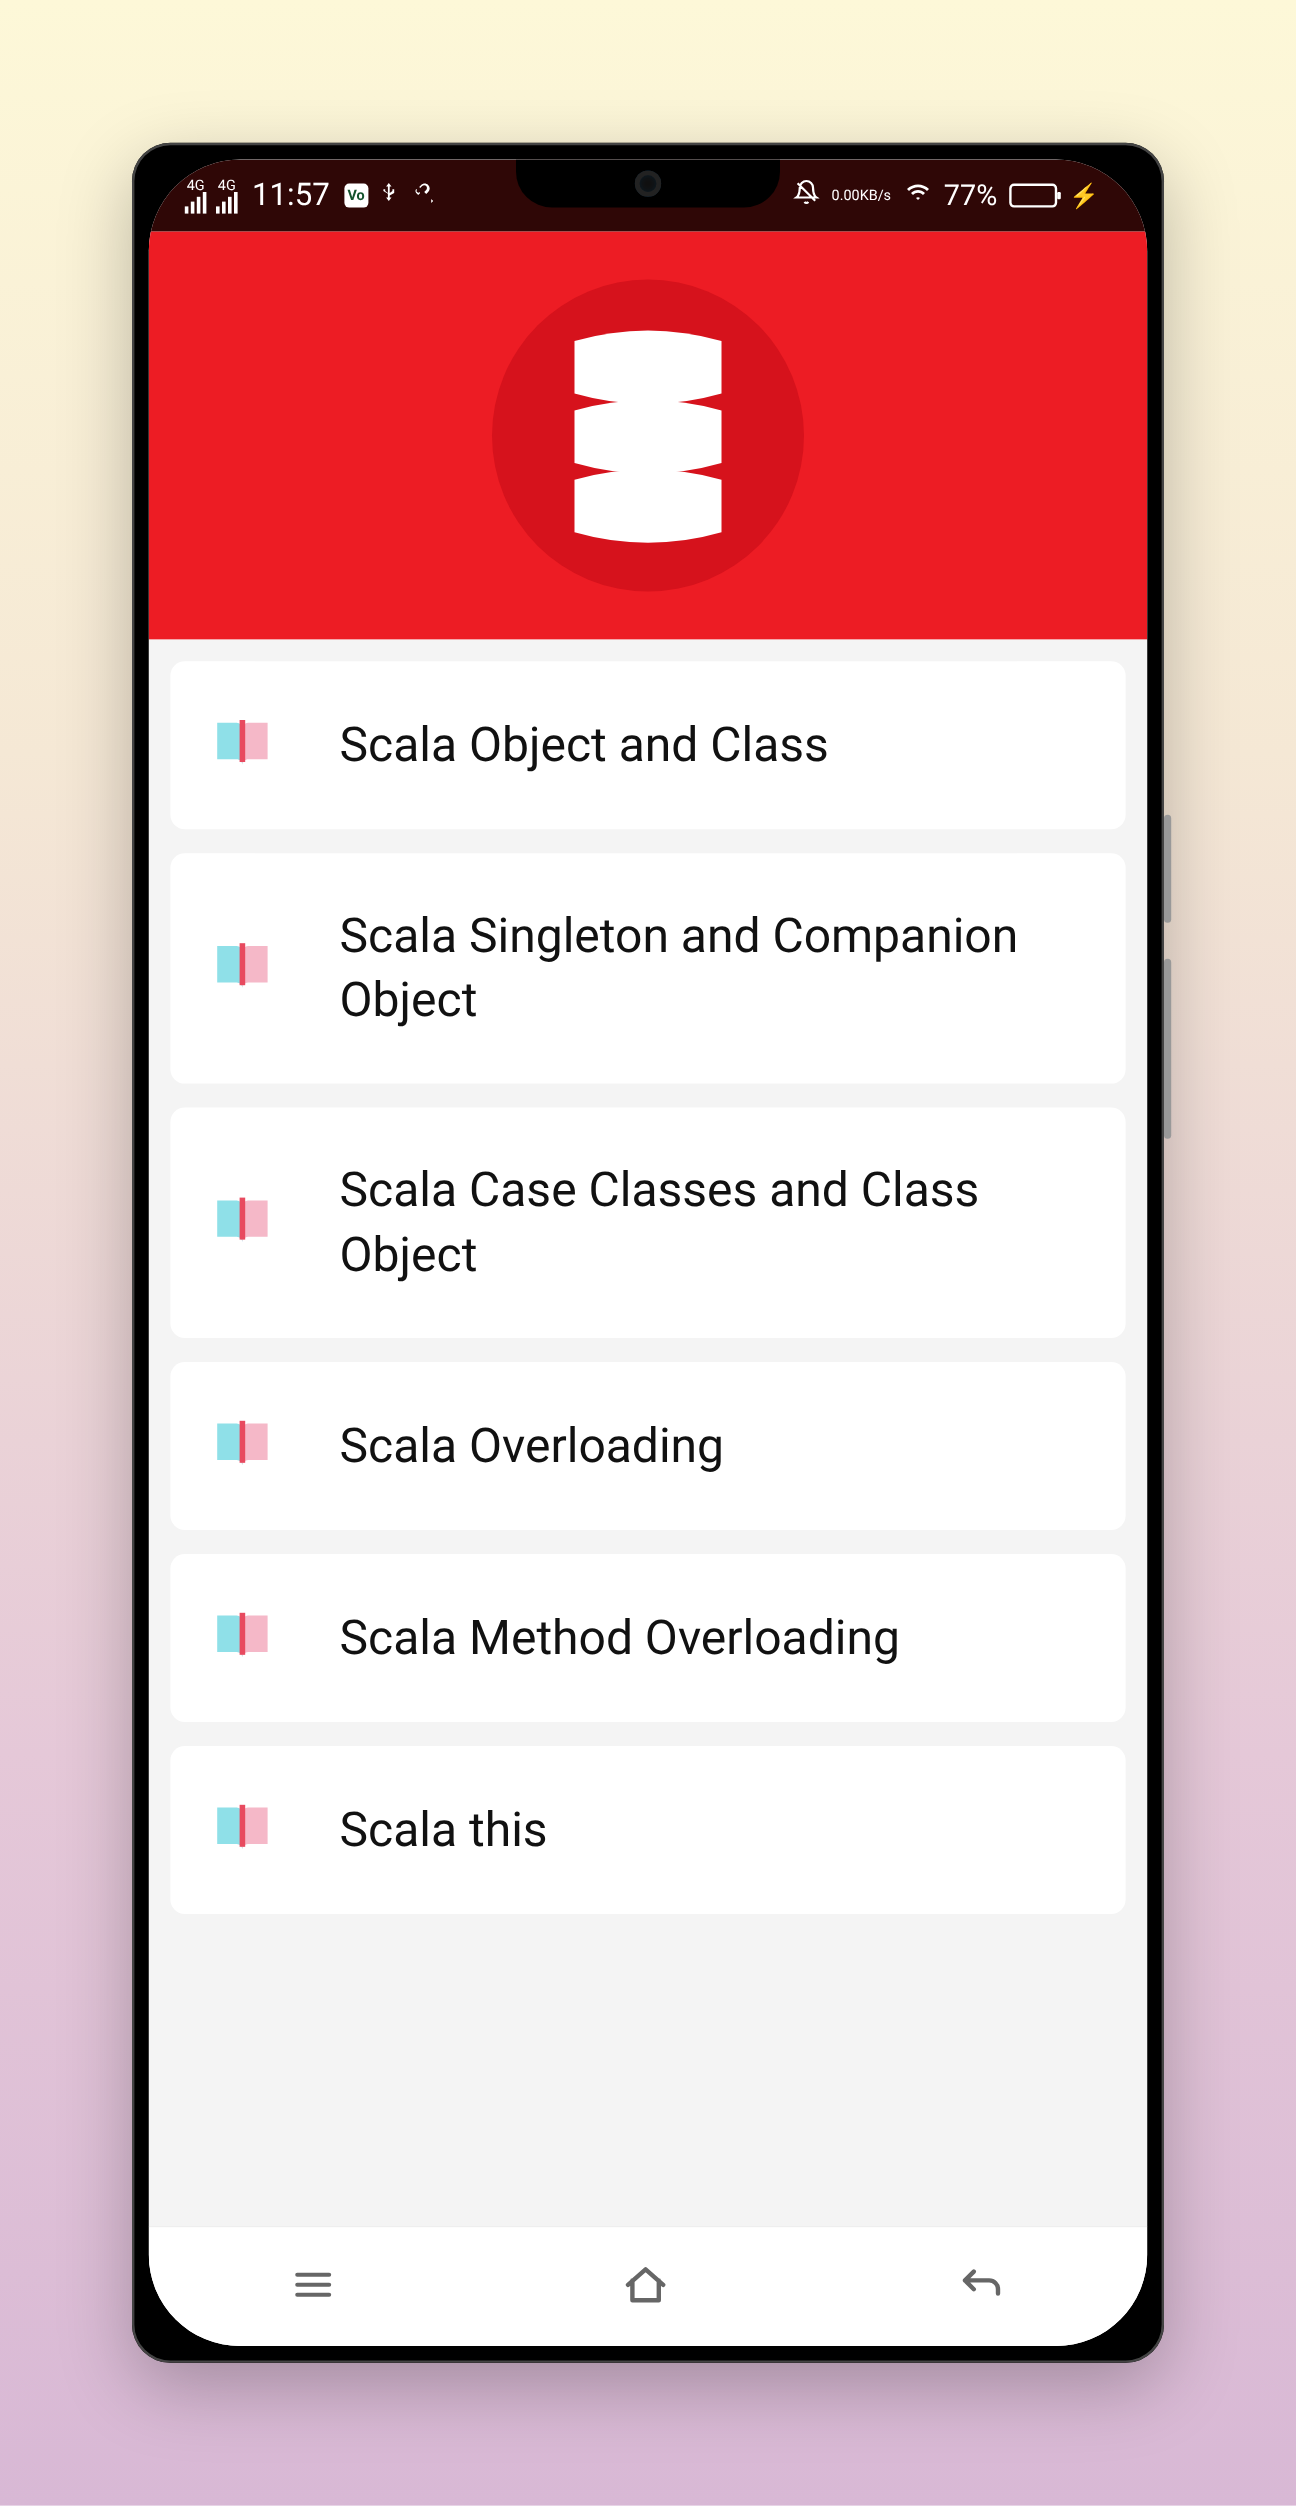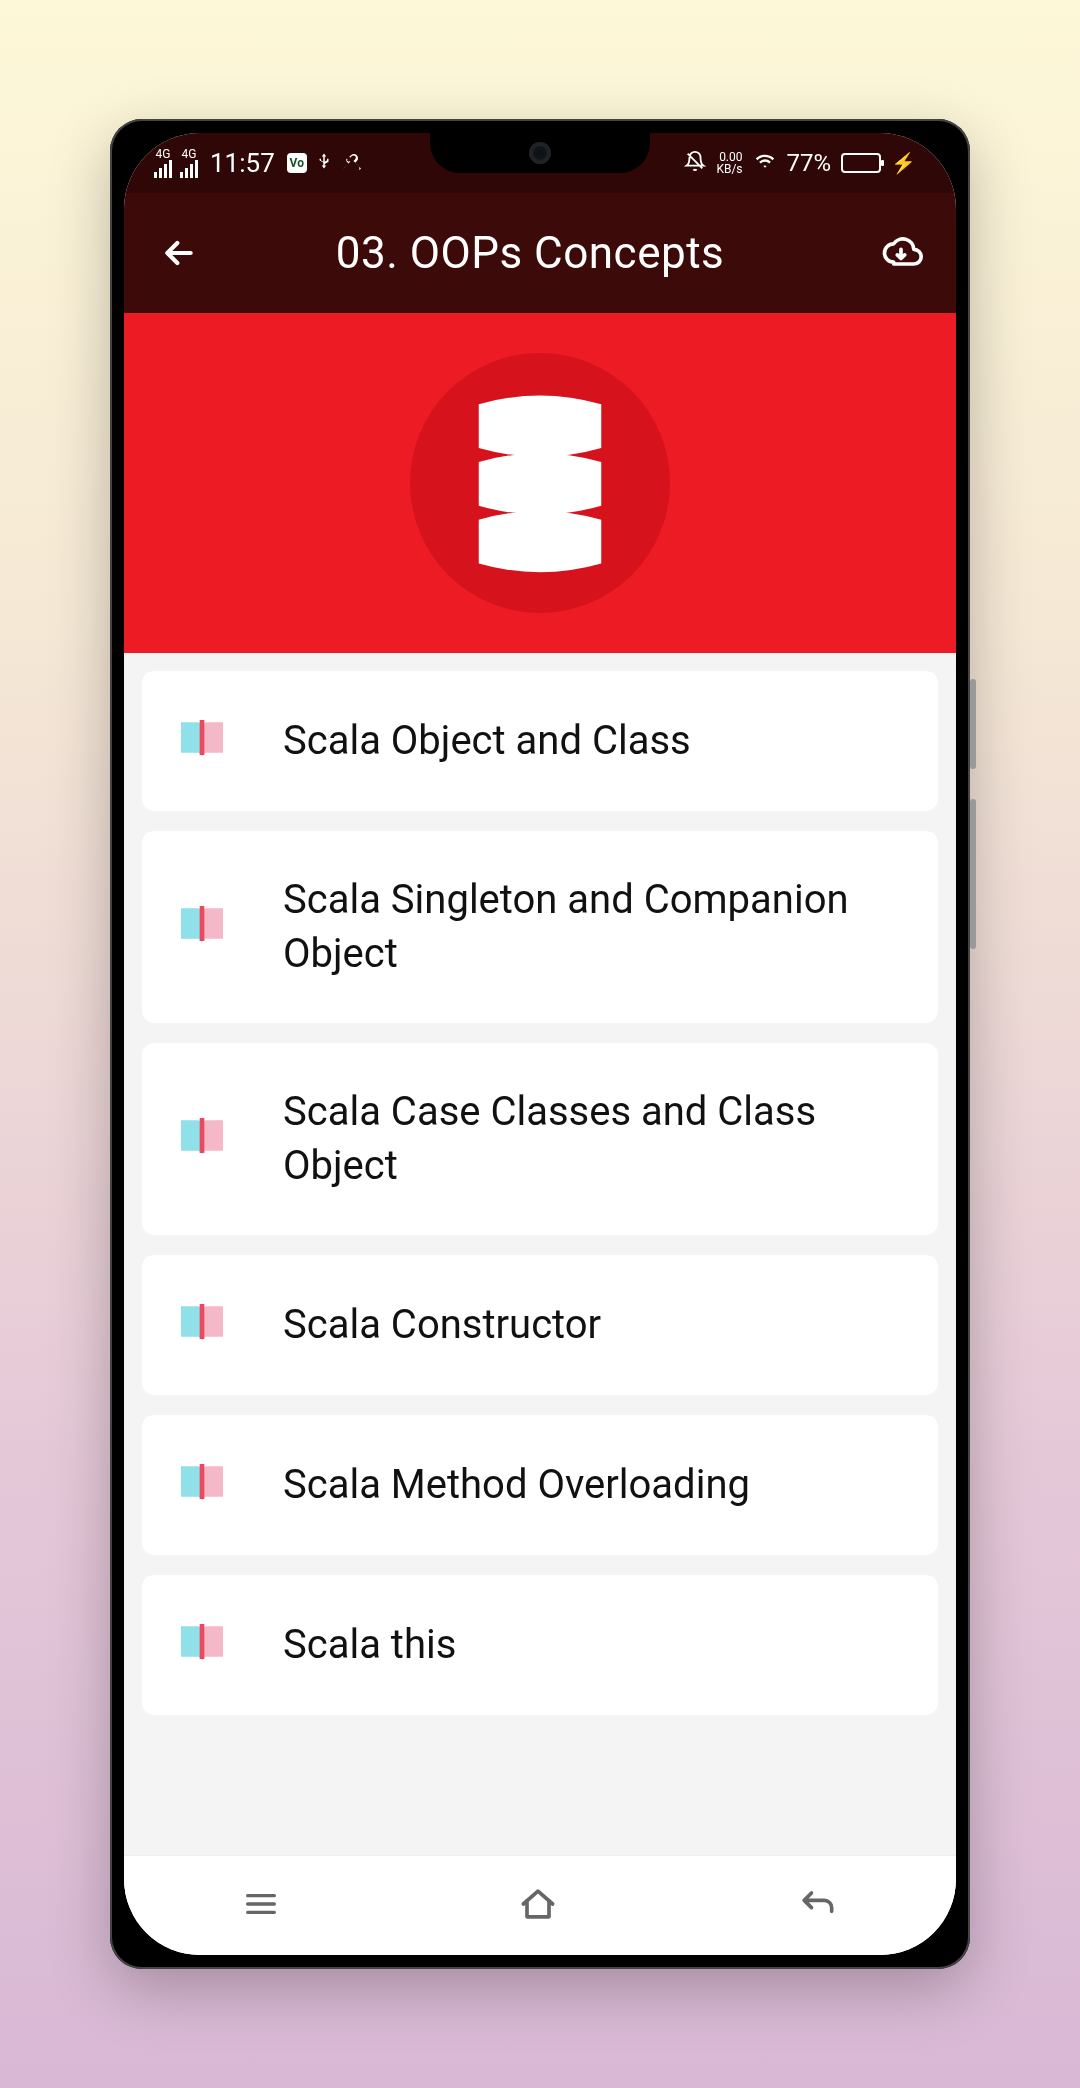--- a/index.html
+++ b/index.html
@@ -68,21 +68,21 @@
     font-size: 22px;
     justify-content: space-between;
   }
   .status-left { display: flex; align-items: center; gap: 8px; }
   .status-right { display: flex; align-items: center; gap: 10px; }
   .sig-col { display:inline-flex; flex-direction:column; align-items:center; font-size:12px; line-height:1; }
   .bars { display:inline-flex; align-items:flex-end; gap:2px; }
   .bars span { width:3px; background:#fff; display:inline-block; }
   .bars span:nth-child(1){height:6px}.bars span:nth-child(2){height:10px}.bars span:nth-child(3){height:14px}.bars span:nth-child(4){height:18px}
   .tiny-box { display:inline-block; width:20px; height:20px; background:#fff; color:#14532d; font-size:12px; font-weight:bold; border-radius:4px; text-align:center; line-height:20px; }
-  .kbs { display:inline-flex; flex-direction:column; font-size:12px; line-height:1; align-items:flex-end; }
+  .kbs { display:inline-flex; flex-direction:row; font-size:12px; line-height:1; align-items:flex-end; }
   .batt { display:inline-flex; align-items:center; }
   .batt-body { width:40px; height:20px; border:2px solid #fff; border-radius:4px; position:relative; }
   .batt-body::after { content:""; position:absolute; right:-5px; top:5px; width:3px; height:6px; background:#fff; border-radius:1px; }
   .batt-fill { width:75%; height:100%; background:#fff; border-radius:2px; }
   .app-bar {
     height: 120px;
     background: #3c0a08;
     color: #fff;
     display: flex;
     align-items: center;
@@ -190,34 +190,20 @@
             </svg>
         </span>
         <span style="font-size:24px;">77%</span>
         <span class="batt">
             <span class="batt-body"><span class="batt-fill"></span></span>
           </span>
         <span style="font-size:20px;">⚡</span>
       </div>
     </div>
 
-    <div class="app-bar">
-      <div class="back-btn">
-        <svg width="40" height="40" viewBox="0 0 24 24" fill="none" stroke="#fff" stroke-width="2.5" stroke-linecap="round" stroke-linejoin="round">
-            <path d="M19 12H5M11 18l-6-6 6-6"></path>
-          </svg>
-      </div>
-      <div class="app-title">03. OOPs Concepts</div>
-      <div class="dl-btn">
-        <svg width="44" height="44" viewBox="0 0 24 24" fill="none" stroke="#fff" stroke-width="2" stroke-linecap="round" stroke-linejoin="round">
-          <path d="M8 17a5 5 0 010-10 6 6 0 0111 3 4 4 0 010 8H8z"></path>
-            <path d="M12 10v5m-2-2l2 2 2-2"></path>
-        </svg>
-      </div>
-    </div>
 
     <div class="hero">
       <div class="hero-circle">
         <svg width="180" height="210" viewBox="0 0 100 120">
           <path d="M15 15 Q50 5 85 15 L85 40 Q50 50 15 40 Z" fill="#fff"></path>
           <path d="M15 48 Q50 38 85 48 L85 73 Q50 83 15 73 Z" fill="#fff"></path>
           <path d="M15 81 Q50 71 85 81 L85 106 Q50 116 15 106 Z" fill="#fff"></path>
         </svg>
       </div>
     </div>
@@ -246,21 +232,21 @@
           <rect x="22" y="6" width="4" height="30" fill="#e84a5f"></rect>
         </svg>
         <div class="card-title">Scala Case Classes and Class Object</div>
       </div>
       <div class="card">
         <svg class="book-icon" width="56" height="56" viewBox="0 0 48 48">
           <path d="M6 8h14c2 0 4 2 4 4v26c0-2-2-4-4-4H6V8z" fill="#8fe0e8"></path>
           <path d="M42 8H28c-2 0-4 2-4 4v26c0-2 2-4 4-4h14V8z" fill="#f5b8c8"></path>
           <rect x="22" y="6" width="4" height="30" fill="#e84a5f"></rect>
         </svg>
-        <div class="card-title">Scala Constructor</div>
+        <div class="card-title">Scala Overloading</div>
       </div>
       <div class="card">
         <svg class="book-icon" width="56" height="56" viewBox="0 0 48 48">
           <path d="M6 8h14c2 0 4 2 4 4v26c0-2-2-4-4-4H6V8z" fill="#8fe0e8"></path>
           <path d="M42 8H28c-2 0-4 2-4 4v26c0-2 2-4 4-4h14V8z" fill="#f5b8c8"></path>
           <rect x="22" y="6" width="4" height="30" fill="#e84a5f"></rect>
         </svg>
         <div class="card-title">Scala Method Overloading</div>
       </div>
       <div class="card" style="margin-bottom:0;">

